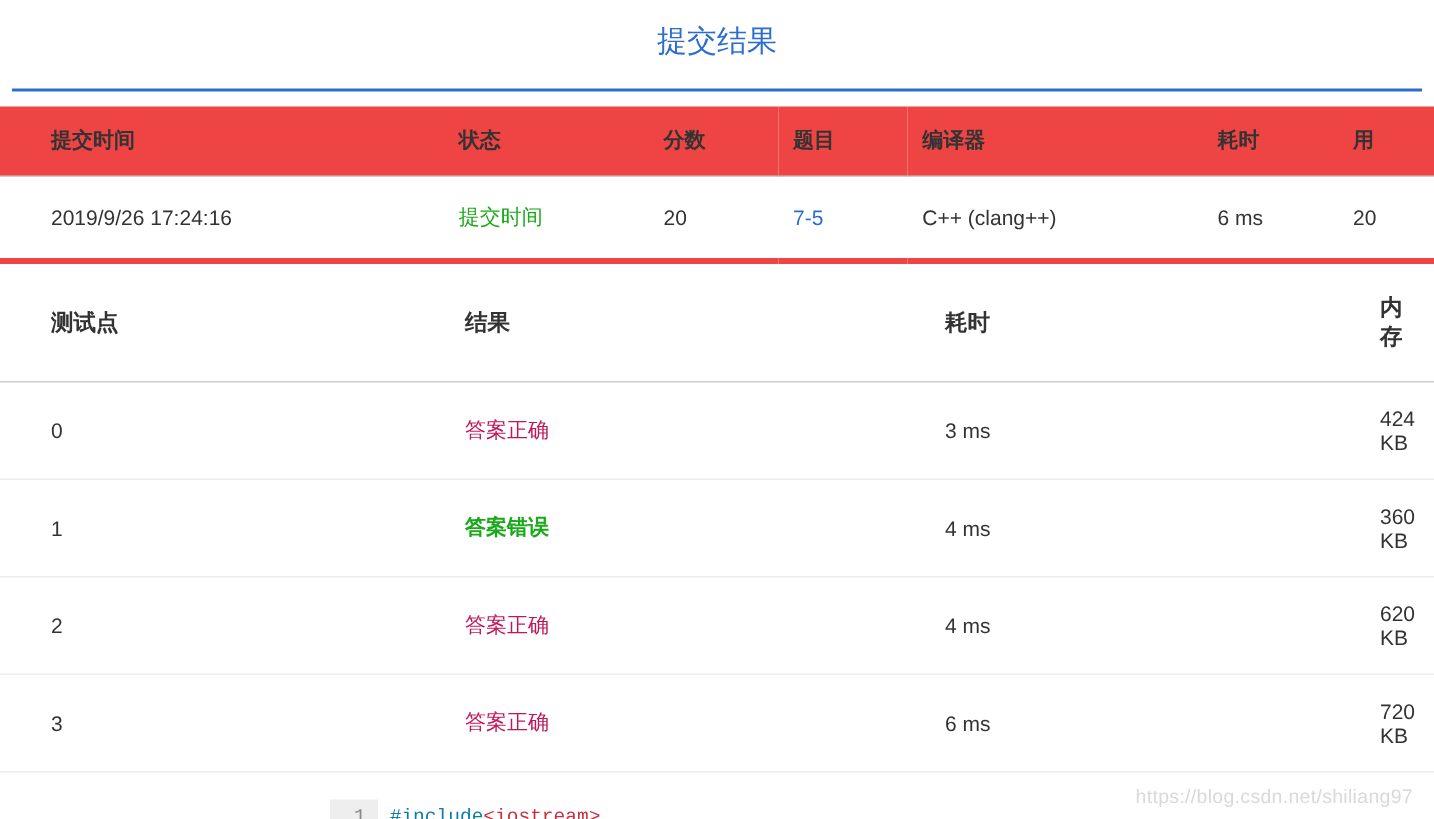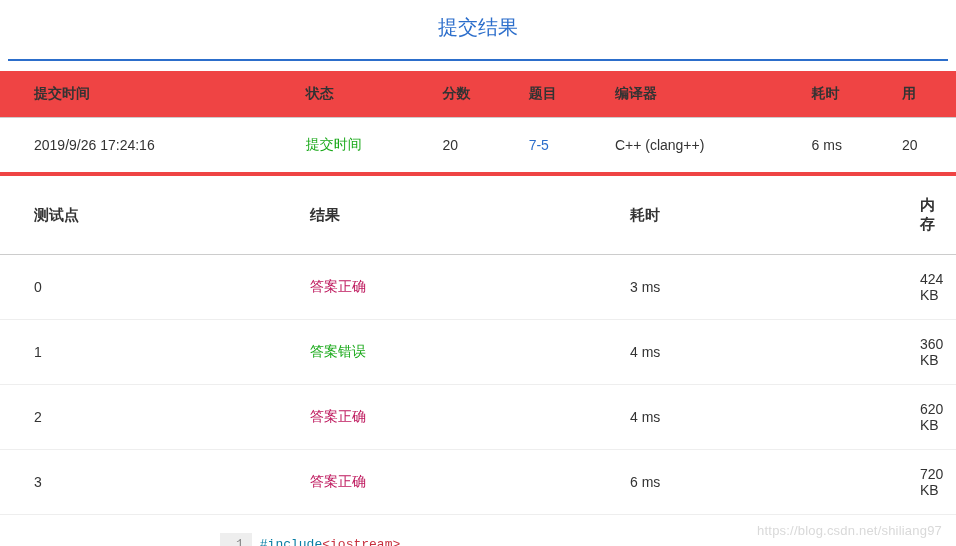--- a/index.html
+++ b/index.html
@@ -61,21 +61,21 @@
     padding: 20px 10px 20px 10px;
     border-bottom: 1px solid #ccc;
   }
   .test-table thead th:first-child { padding-left: 34px; }
   .test-table td {
     padding: 16px 10px;
     border-bottom: 1px solid #eee;
   }
   .test-table td:first-child { padding-left: 34px; }
   .result-correct { color: #be185d; }
-  .result-wrong { color: #1aa91a; }
+  .result-wrong { color: #1aa91a; font-weight: bold; }
 
   .code-area {
     display: flex;
     align-items: flex-start;
     margin-top: 18px;
   }
   .code-label {
     width: 220px;
     padding-left: 20px;
     padding-top: 24px;

